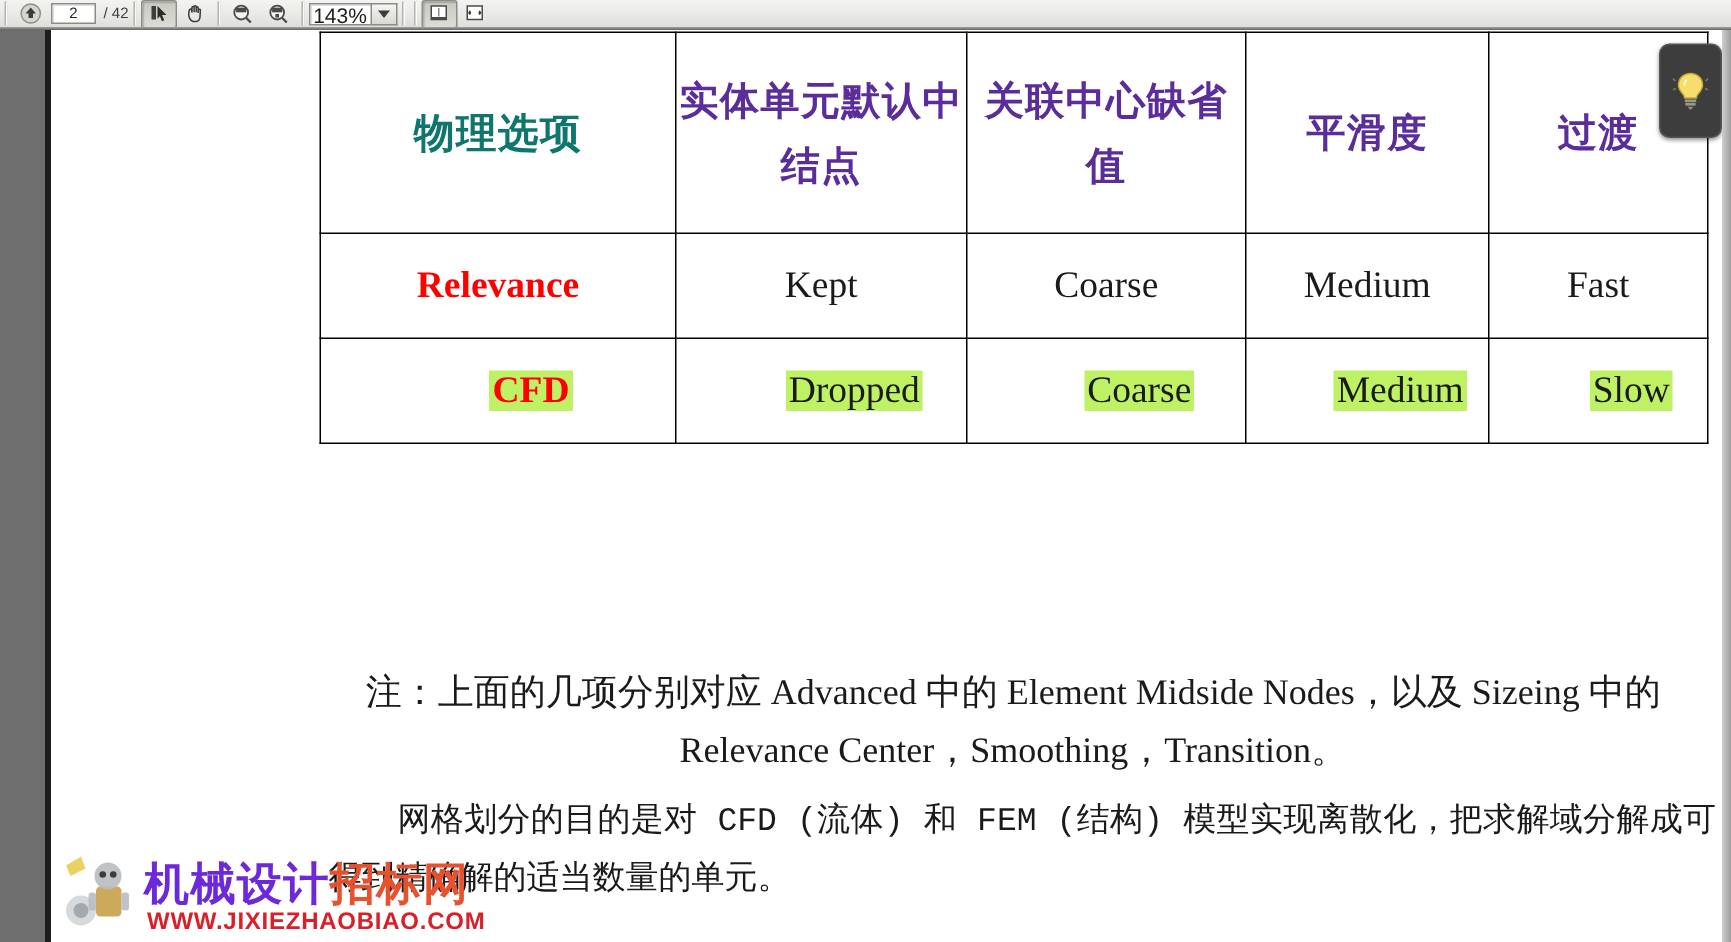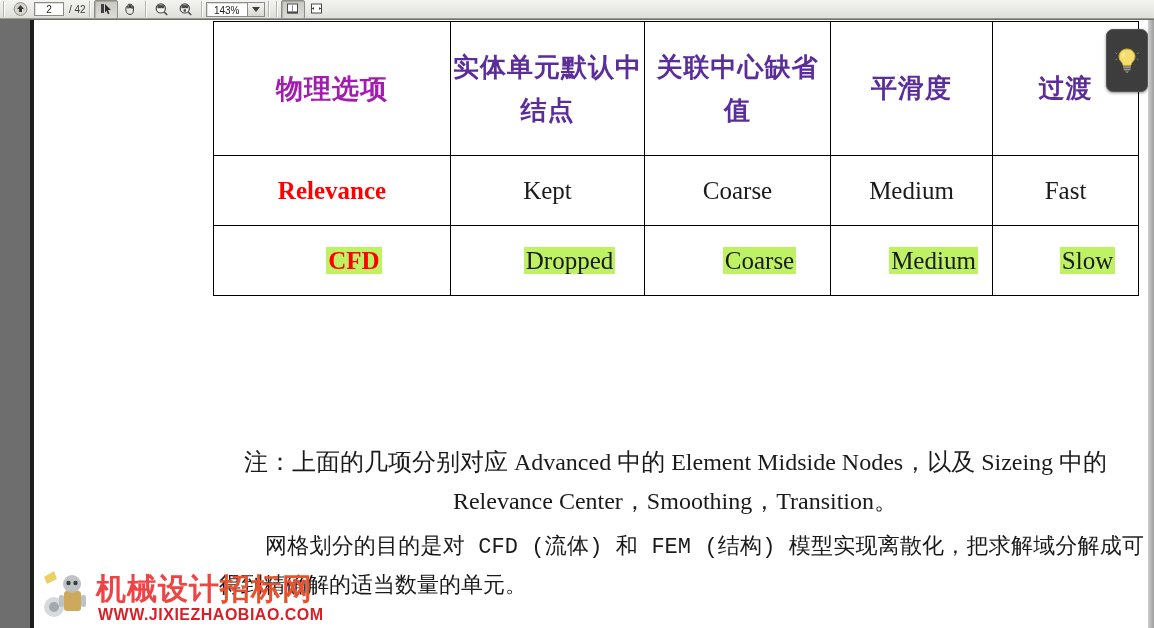--- a/index.html
+++ b/index.html
@@ -76,21 +76,21 @@
     white-space: nowrap;
     flex: none;
   }
 
   .zoom-field {
     width: 42px; height: 15px;
     background: #ffffff;
     border: 1px solid #8c8c86;
     box-shadow: inset 1px 1px 0 rgba(0,0,0,.12);
     font-family: "Liberation Sans", sans-serif;
-    font-size: 10px;
+    font-size: 14px;
     color: #1c1c1c;
     text-align: center;
     line-height: 15px;
     flex: none;
     box-sizing: border-box;
   }
   .zoom-drop {
     width: 17px; height: 15px;
     background: linear-gradient(to bottom,#f4f4f1,#d9d9d3);
     border: 1px solid #8c8c86;
@@ -144,21 +144,21 @@
   .col-a { width: 237px; }
   .col-b { width: 194px; }
   .col-c { width: 186px; }
   .col-d { width: 162px; }
   .col-e { width: 146px; }
 
   .hdr-cell { height: 133px; }
   .body-cell { height: 69px; }
 
   .hdr-red {
-    color: #a21caf;
+    color: #0f766e;
     font-family: "Liberation Sans", sans-serif;
     font-weight: bold;
     font-size: 27px;
     letter-spacing: 1px;
   }
   .hdr-purple {
     color: #5b2d9b;
     font-family: "Liberation Sans", sans-serif;
     font-weight: bold;
     font-size: 26px;
@@ -221,21 +221,21 @@
   }
   .wm-text {
     position: absolute;
     left: 70px; top: 22px;
     font-family: "Liberation Sans", sans-serif;
     font-weight: bold;
     font-size: 30px;
     letter-spacing: 1px;
     white-space: nowrap;
   }
-  .wm-blue { color: #ef4444; }
+  .wm-blue { color: #6d28d9; }
   .wm-red  { color: #e8512e; }
   .wm-url {
     position: absolute;
     left: 72px; top: 59px;
     font-family: "Liberation Sans", sans-serif;
     font-weight: bold;
     font-size: 16px;
     color: #d91f28;
     letter-spacing: .5px;
     white-space: nowrap;

